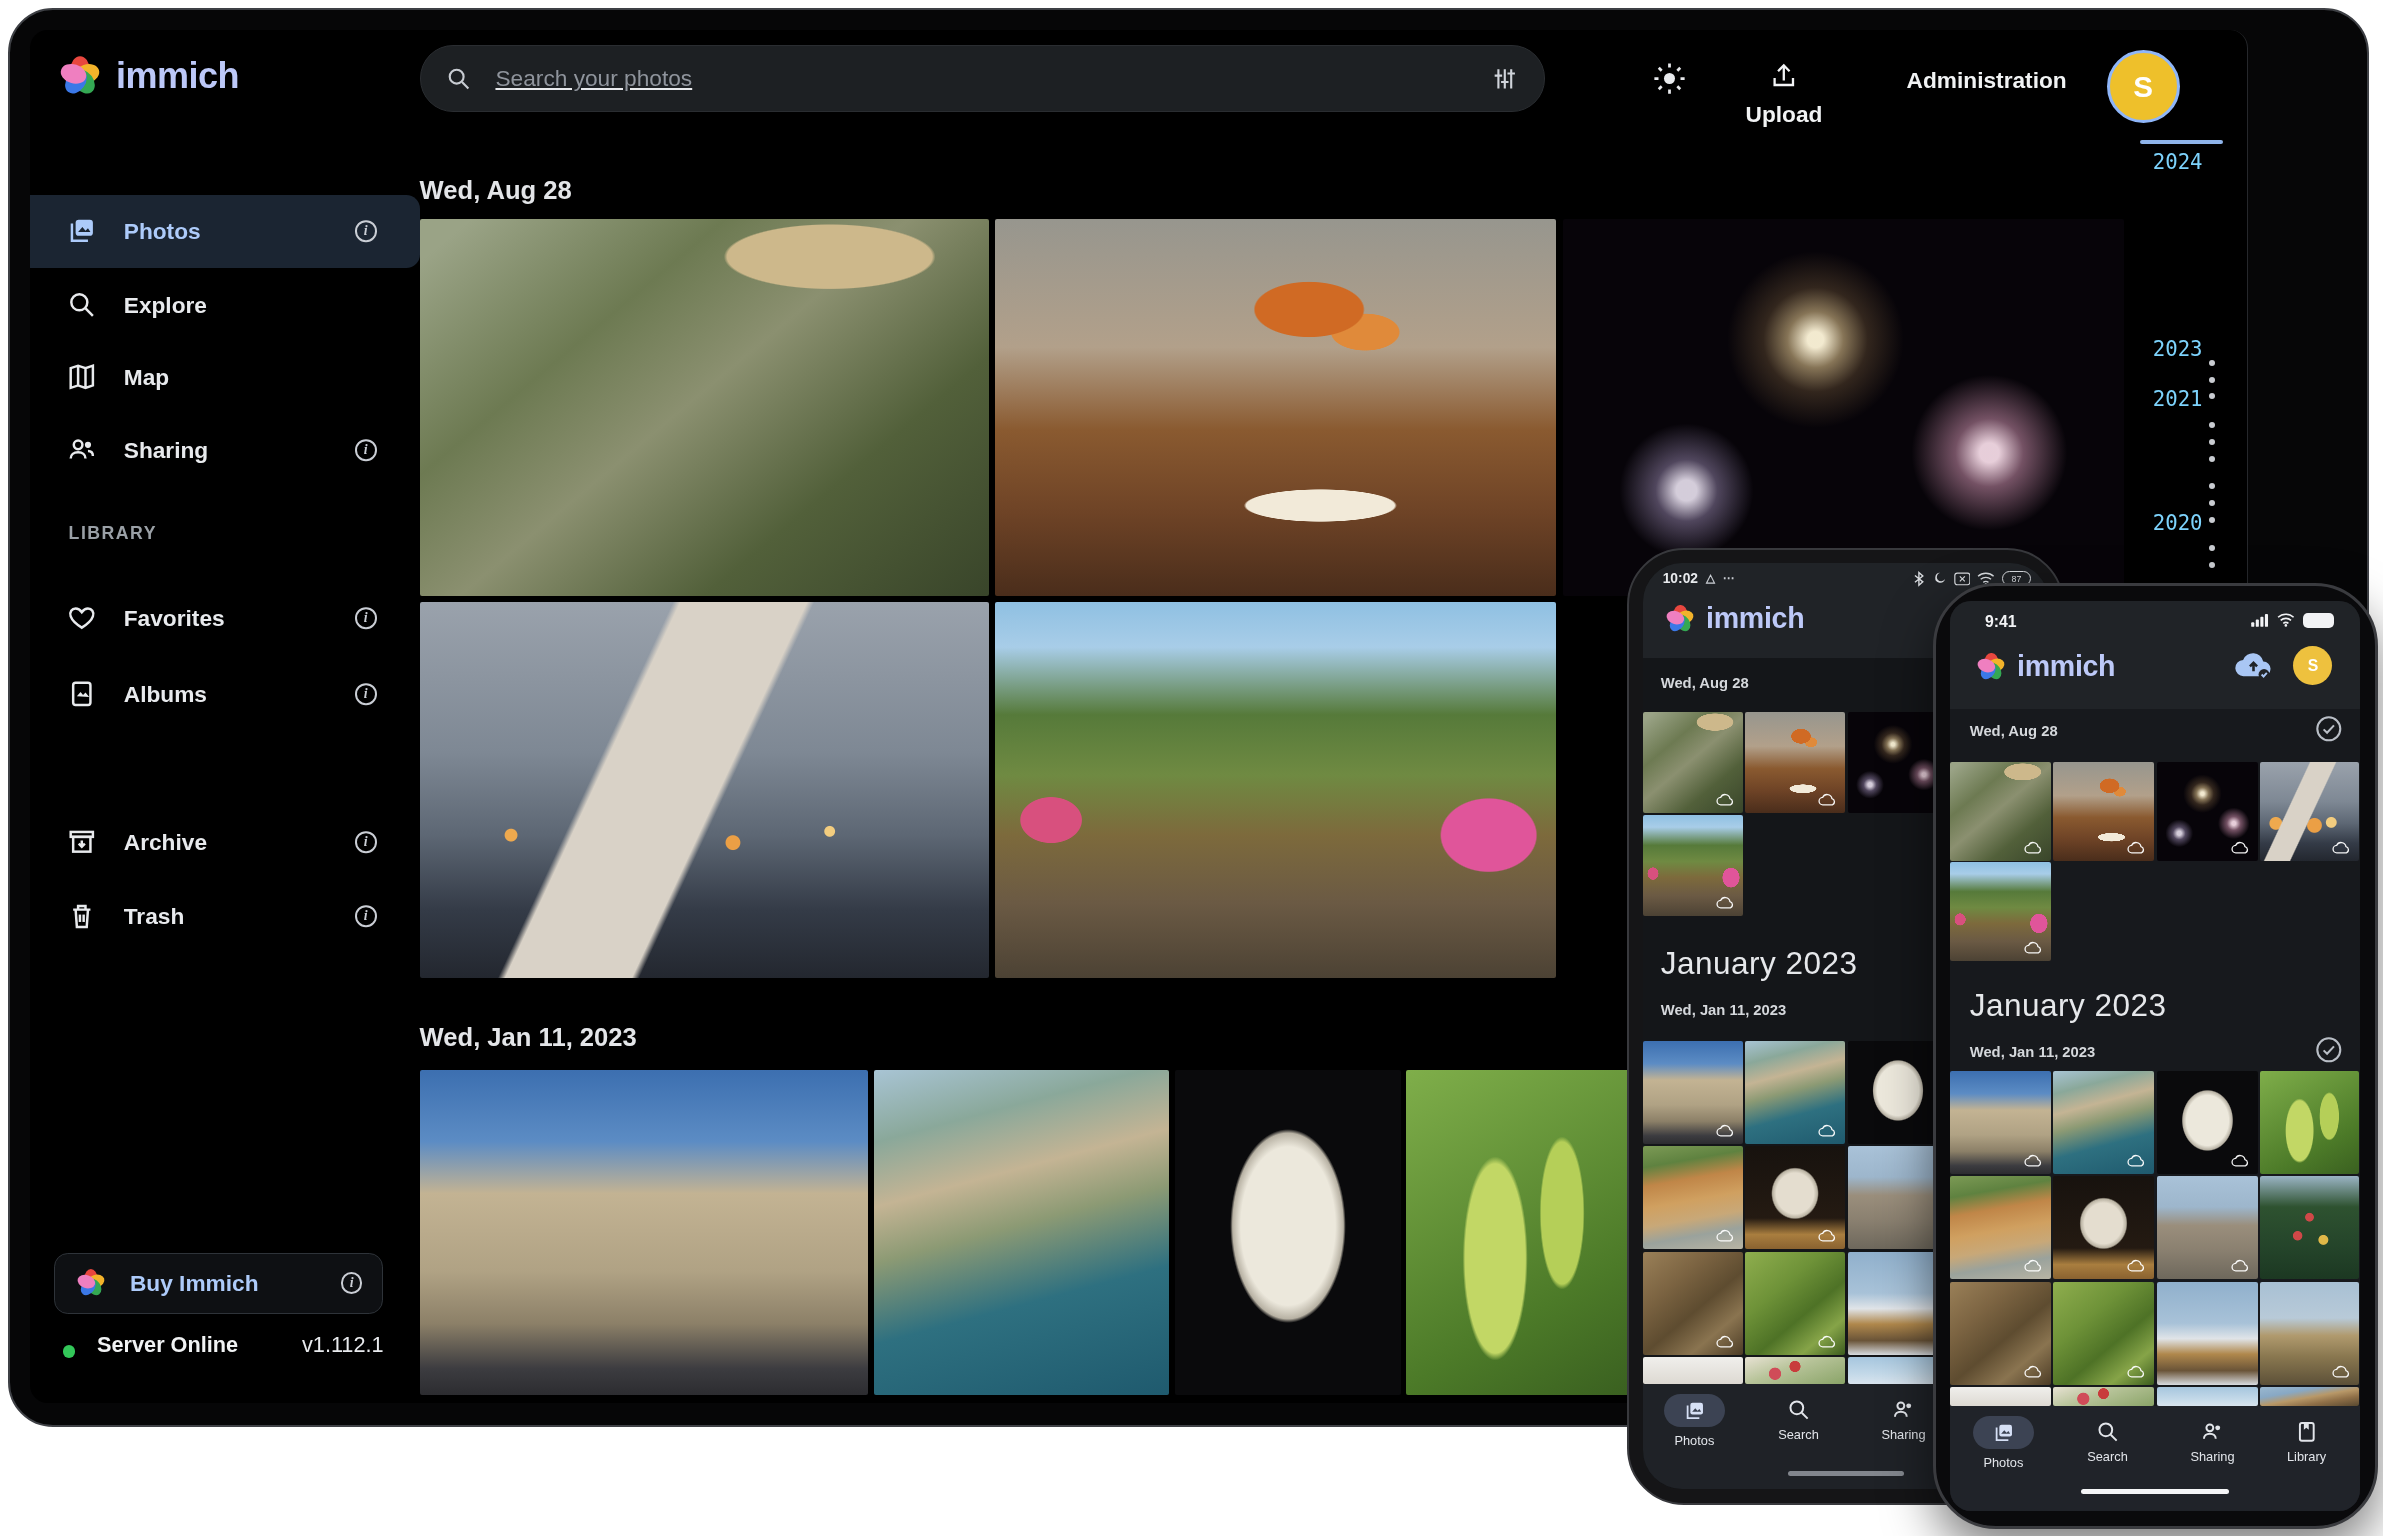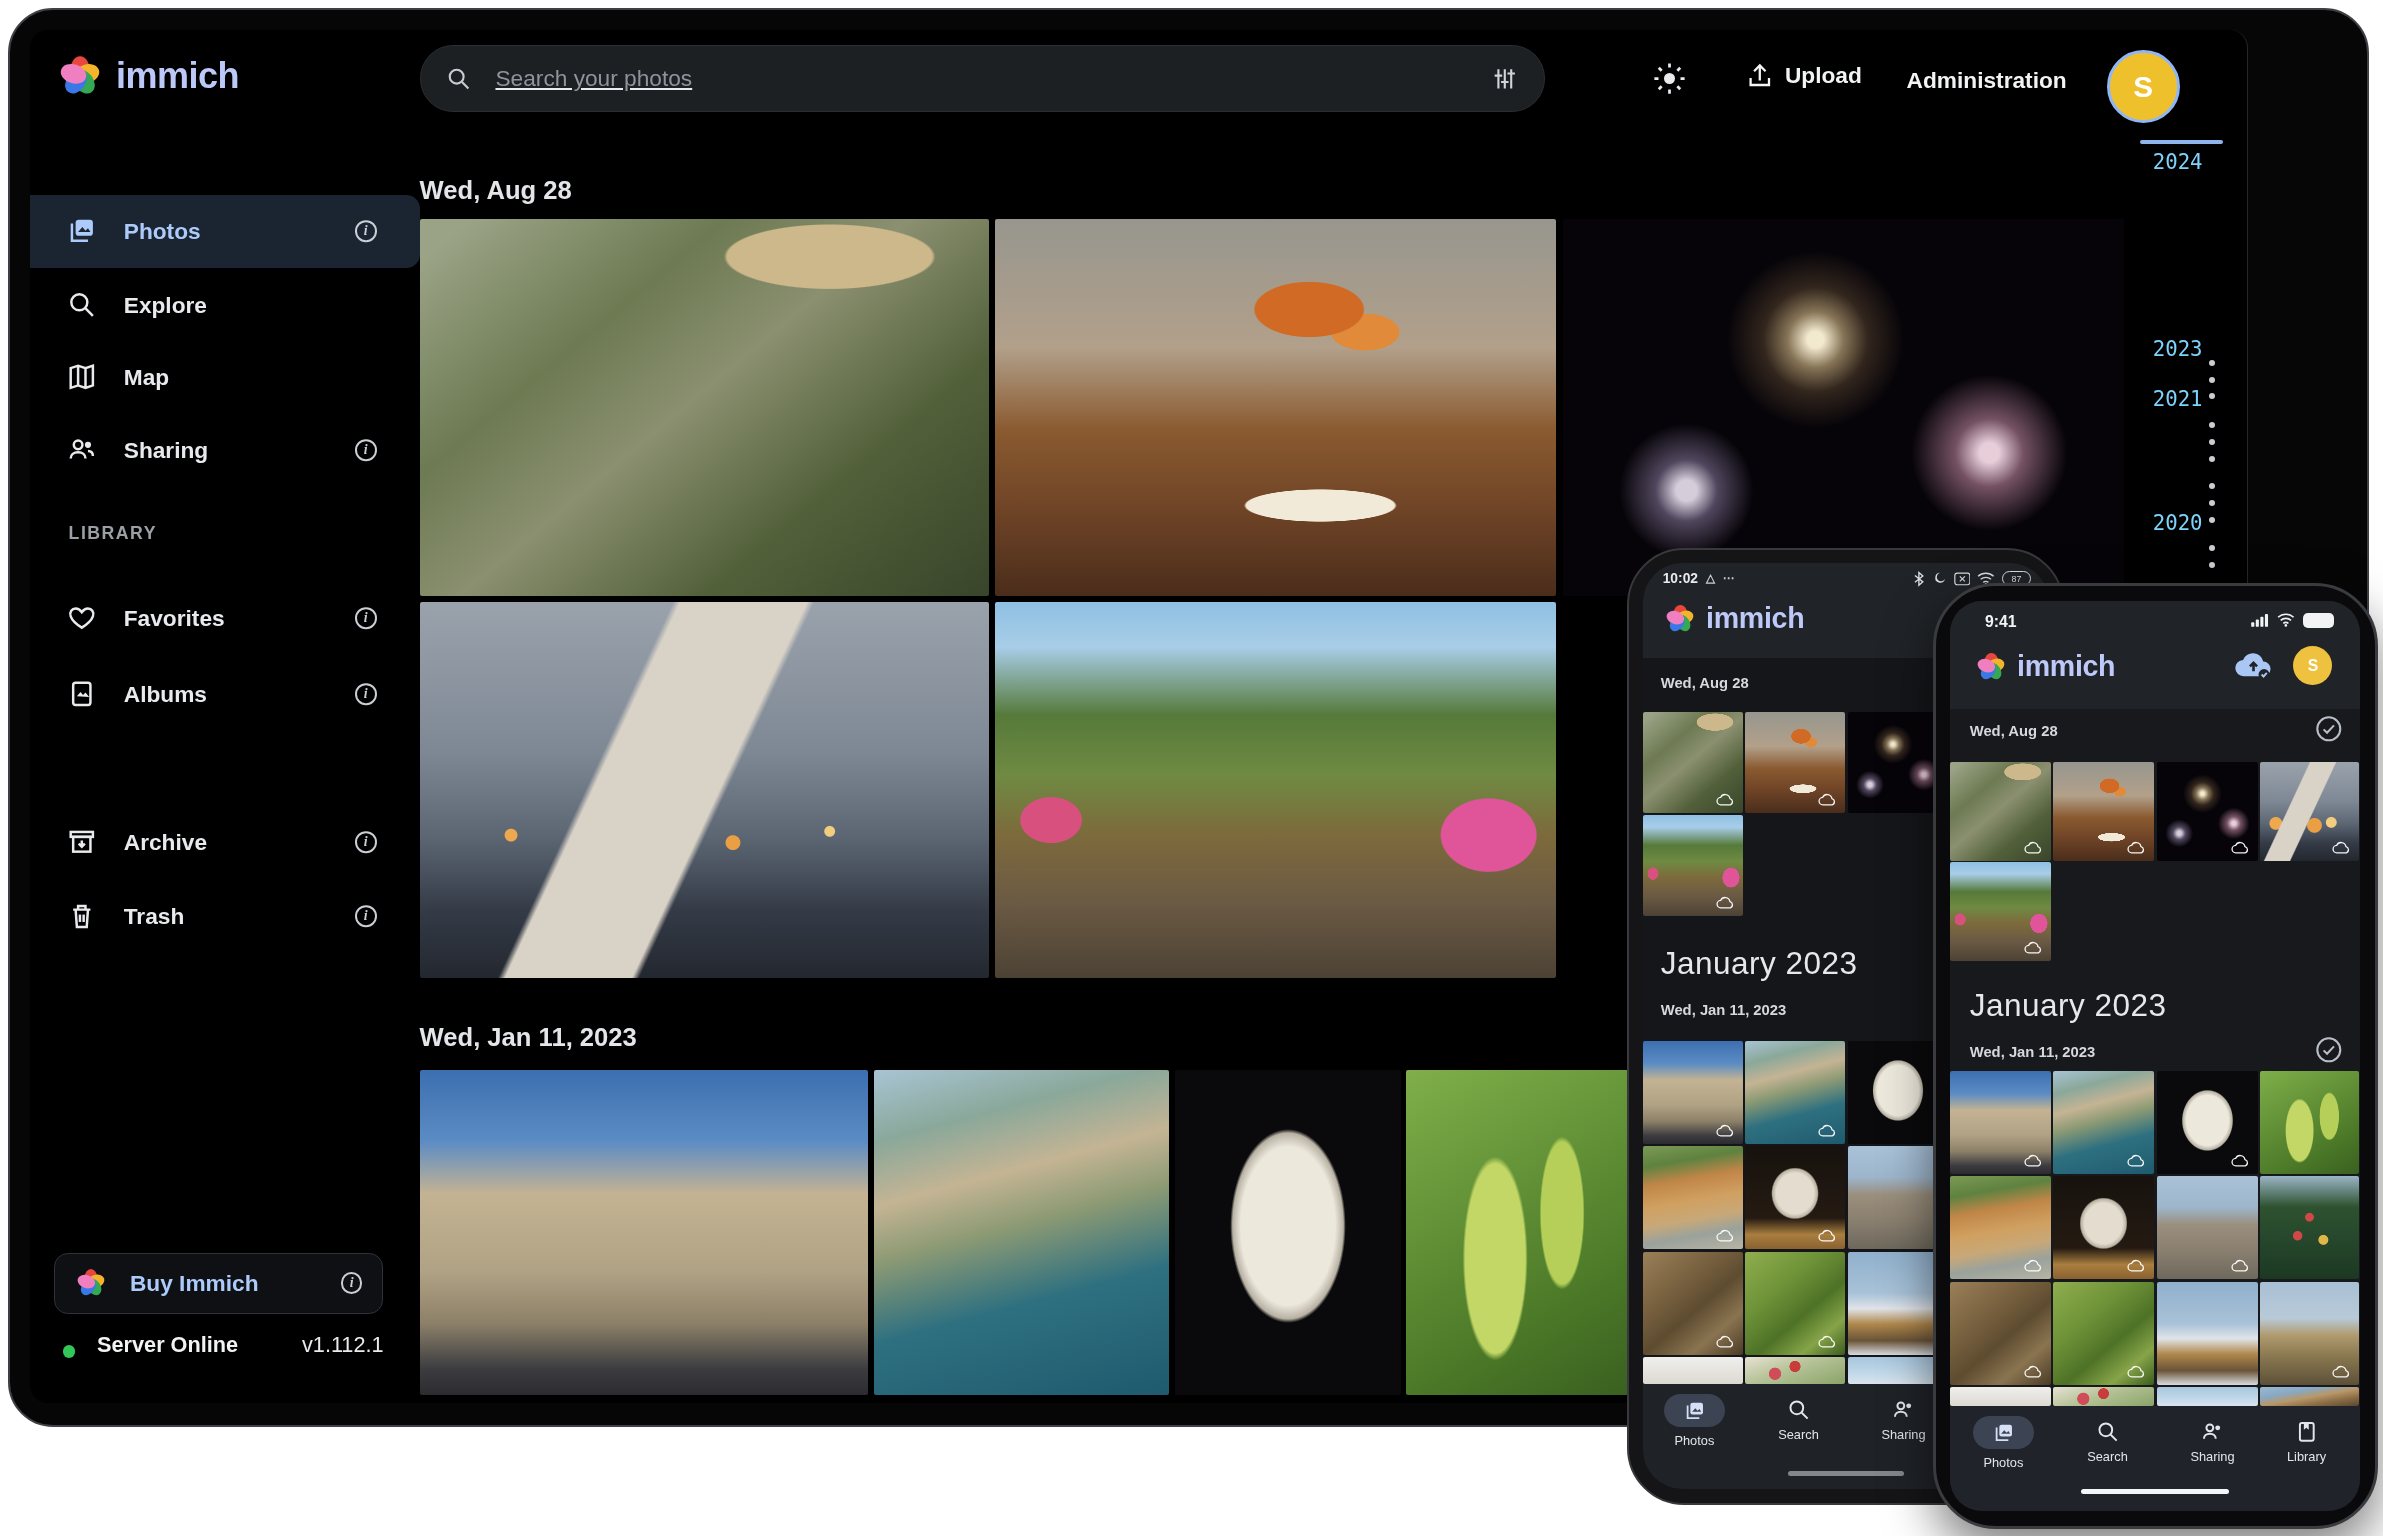--- a/index.html
+++ b/index.html
@@ -103,21 +103,21 @@
   
   .tl-year{width:79px;text-align:right;font-family:"DejaVu Sans Mono",monospace;font-size:20.7px;color:#7dd3fc;}
   .tl-dot{position:absolute;width:6.9px;height:6.9px;border-radius:50%;background:#c9ccd1;}
 
   
   .phone{border-radius:57px;}
   .p1frame{left:1627px;top:548px;width:437px;height:957px;background:#151517;border:2px solid #38393d;}
   .p1screen{left:1643px;top:563px;width:406px;height:926px;border-radius:39px;background:#141619;overflow:hidden;}
   .p2frame{left:1933px;top:583px;width:445px;height:946px;background:#0a0a0c;border:3px solid #3a3b3f;
            border-radius:63px;box-shadow:0 21.7px 49px rgba(0,0,0,.5);}
-  .p2screen{left:1950px;top:601px;width:410px;height:910px;border-radius:32px;background:#17191d;overflow:hidden;}
+  .p2screen{left:1950px;top:601px;width:410px;height:910px;border-radius:21px;background:#17191d;overflow:hidden;}
   .ph-head{background:#202327;}
   .m-status{font-size:13.8px;color:#e8eaed;font-weight:600;}
   .m-logo{font-size:28.6px;font-weight:700;color:#bdc9f8;letter-spacing:-0.3px;}
   .m-date{font-size:14.8px;font-weight:600;color:#d5d8dc;}
   .m-month{font-size:31.5px;color:#e6e8eb;letter-spacing:0.5px;}
   .m-nav{background:#1f2227;}
   .m-nav .nv{position:absolute;width:95px;text-align:center;color:#e2e5ea;}
   .m-nav .nv .nlbl{font-size:12.8px;display:block;margin-top:5.9px;}
   .nav-pill{display:inline-flex;align-items:center;justify-content:center;width:61px;height:33px;
             border-radius:16.7px;background:#3c4353;}
@@ -170,21 +170,21 @@
             <line x1="1" y1="12" x2="4" y2="12"></line>
               <line x1="20" y1="12" x2="23" y2="12"></line>
             <line x1="4.2" y1="4.2" x2="6.3" y2="6.3"></line>
               <line x1="17.7" y1="17.7" x2="19.8" y2="19.8"></line>
             <line x1="4.2" y1="19.8" x2="6.3" y2="17.7"></line>
               <line x1="17.7" y1="6.3" x2="19.8" y2="4.2"></line>
           </g>
         </svg>
       </div>
 
-      <div class="abs" style="left:1716px;top:32.5px;display:flex;align-items:center;gap:11.8px;">
+      <div class="abs" style="left:1716px;top:32.5px;display:flex;align-items:center;gap:11.8px;flex-direction:column;">
         <svg width="27.6" height="27.6" viewBox="0 0 24 24">
           <g stroke="#f3f4f6" stroke-width="2" fill="none">
             <path d="M4 14v6h16v-6"></path>
               <line x1="12" y1="16" x2="12" y2="3"></line>
             <polyline points="7,8 12,3 17,8"></polyline>
           </g>
         </svg>
         <span class="tb-label">Upload</span>
       </div>
 

